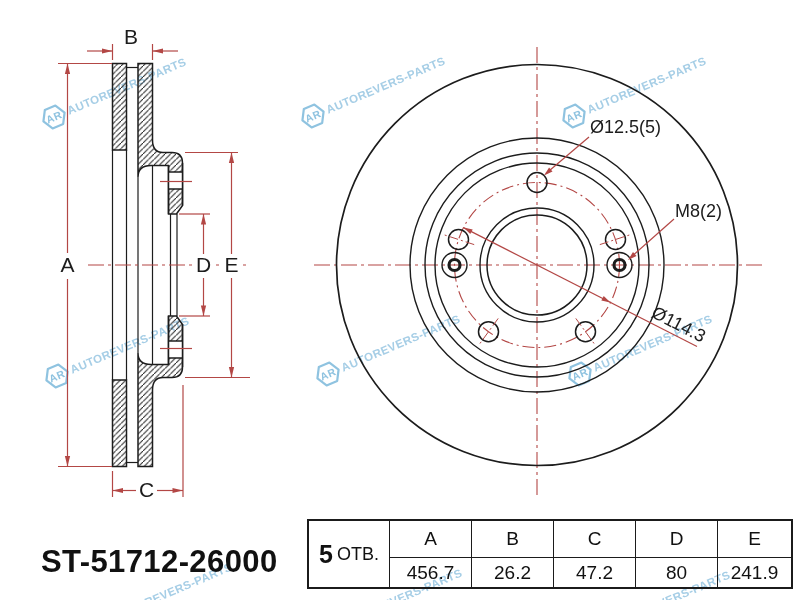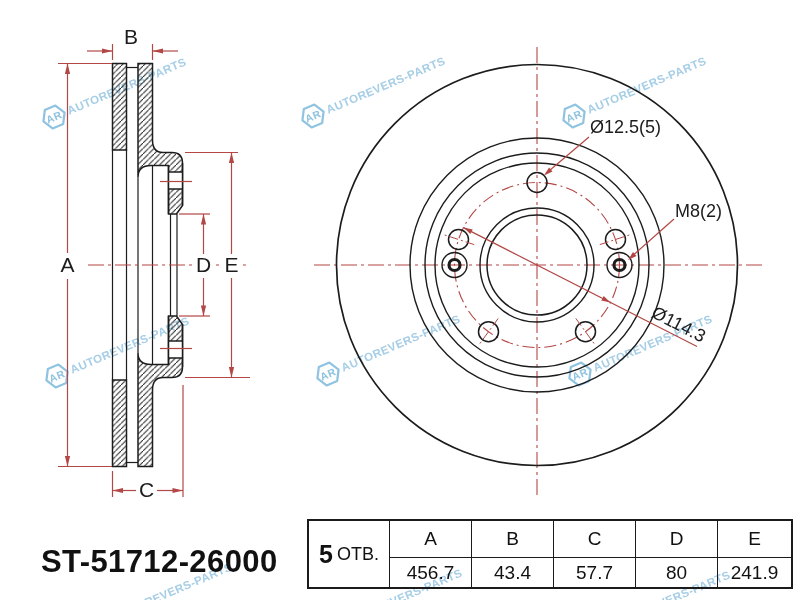--- a/index.html
+++ b/index.html
@@ -239,19 +239,19 @@
   <div class="cell holes-cell">
     <span class="holes-count">5</span>
     <span>ОТВ.</span>
   </div>
   <div class="cell">A</div>
   <div class="cell">B</div>
   <div class="cell">C</div>
   <div class="cell">D</div>
   <div class="cell">E</div>
   <div class="cell vrow">456.7</div>
-  <div class="cell vrow">43.4</div>
-  <div class="cell vrow">57.7</div>
+  <div class="cell vrow">26.2</div>
+  <div class="cell vrow">47.2</div>
   <div class="cell vrow">80</div>
   <div class="cell vrow">241.9</div>
 </div>
 
 </div>
 
 </body></html>

